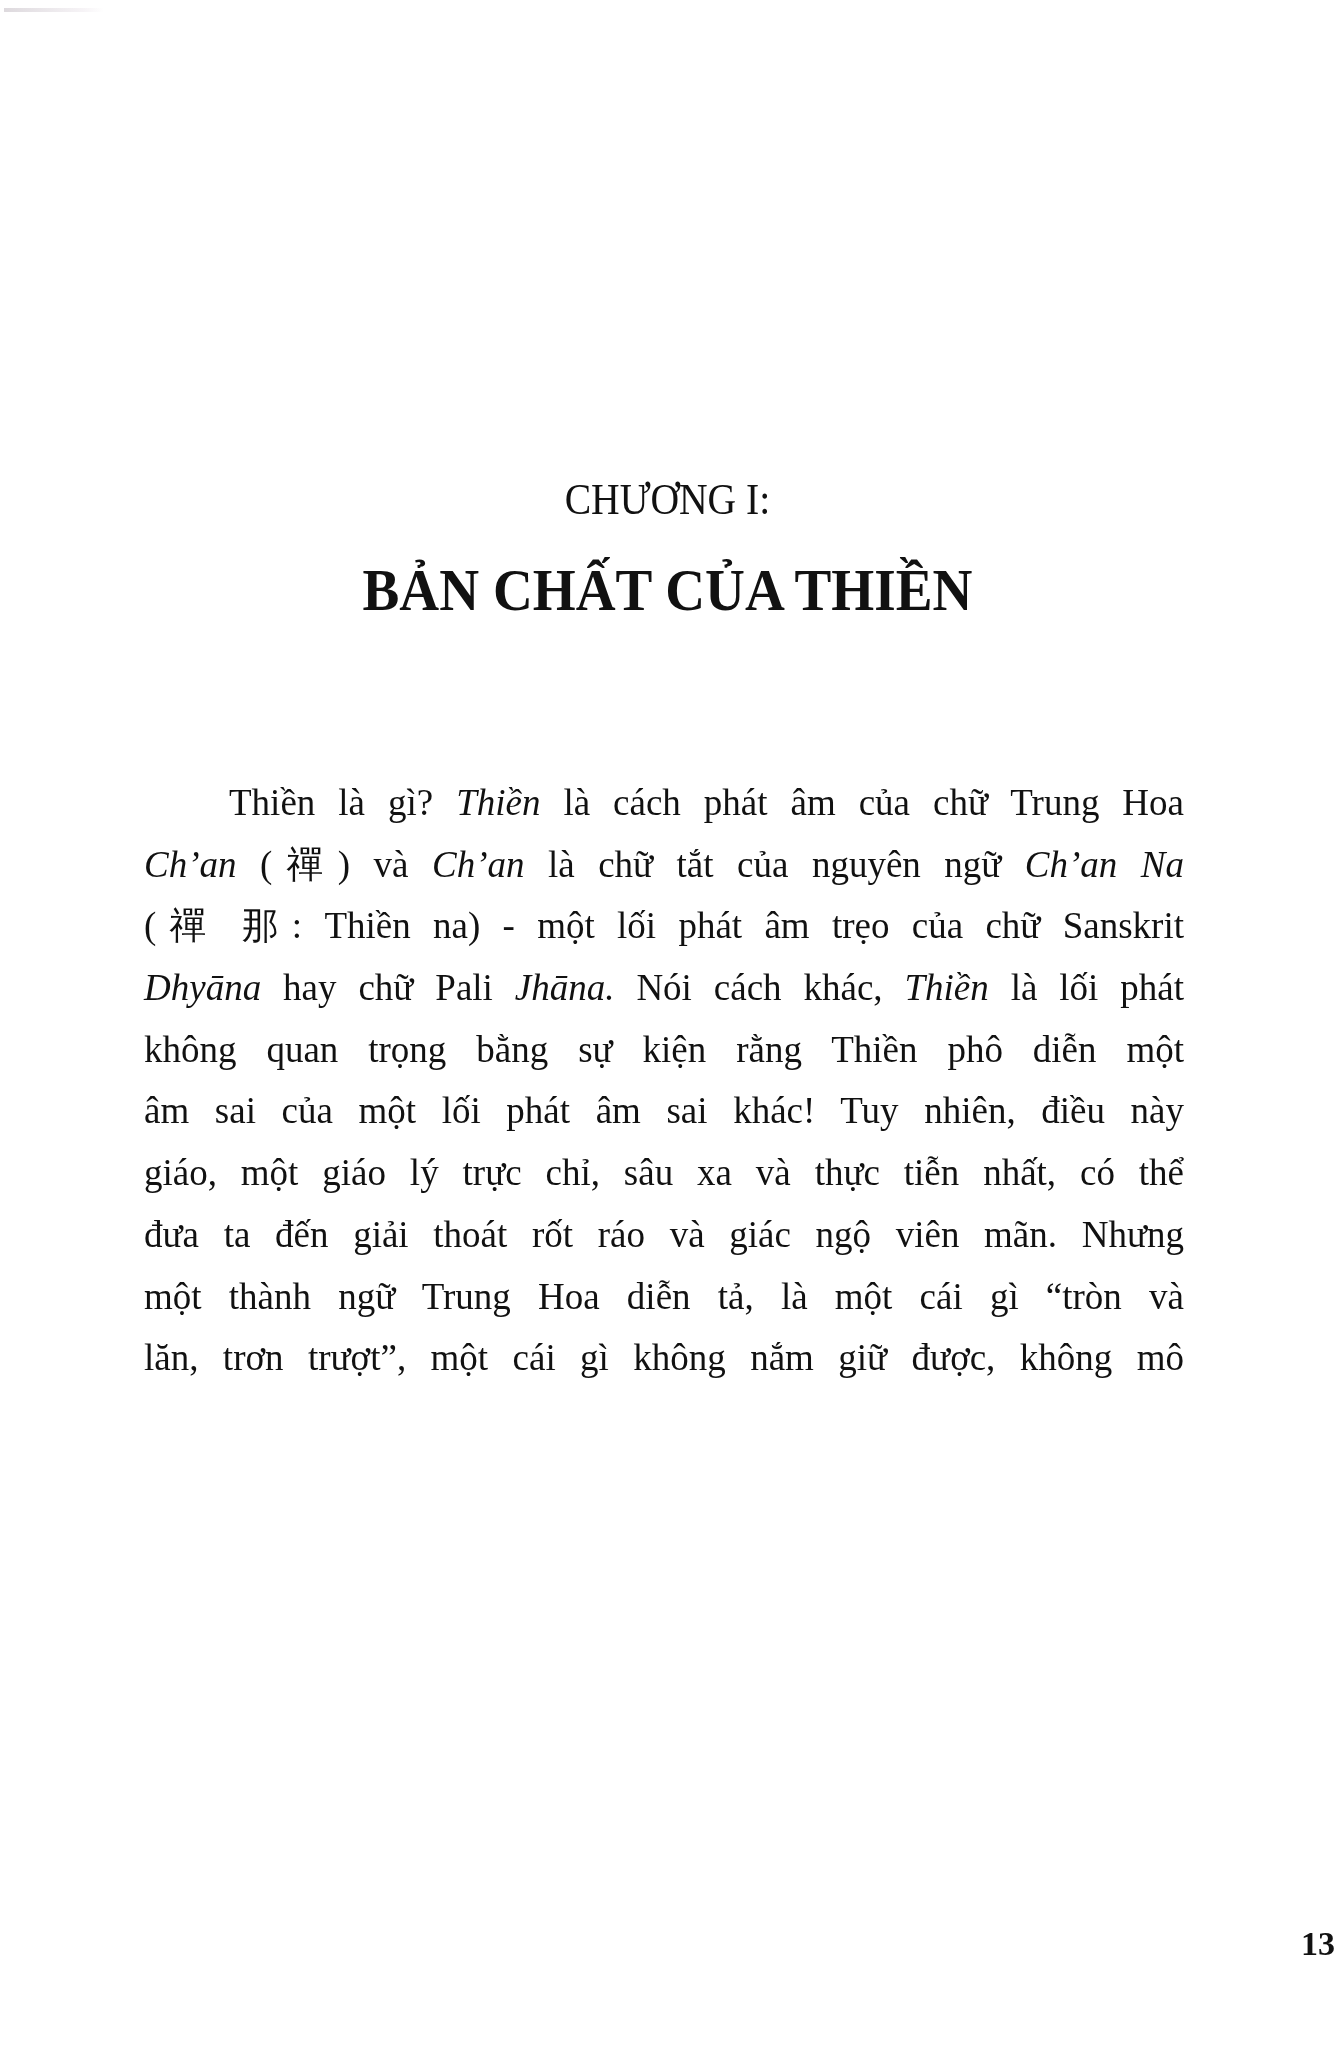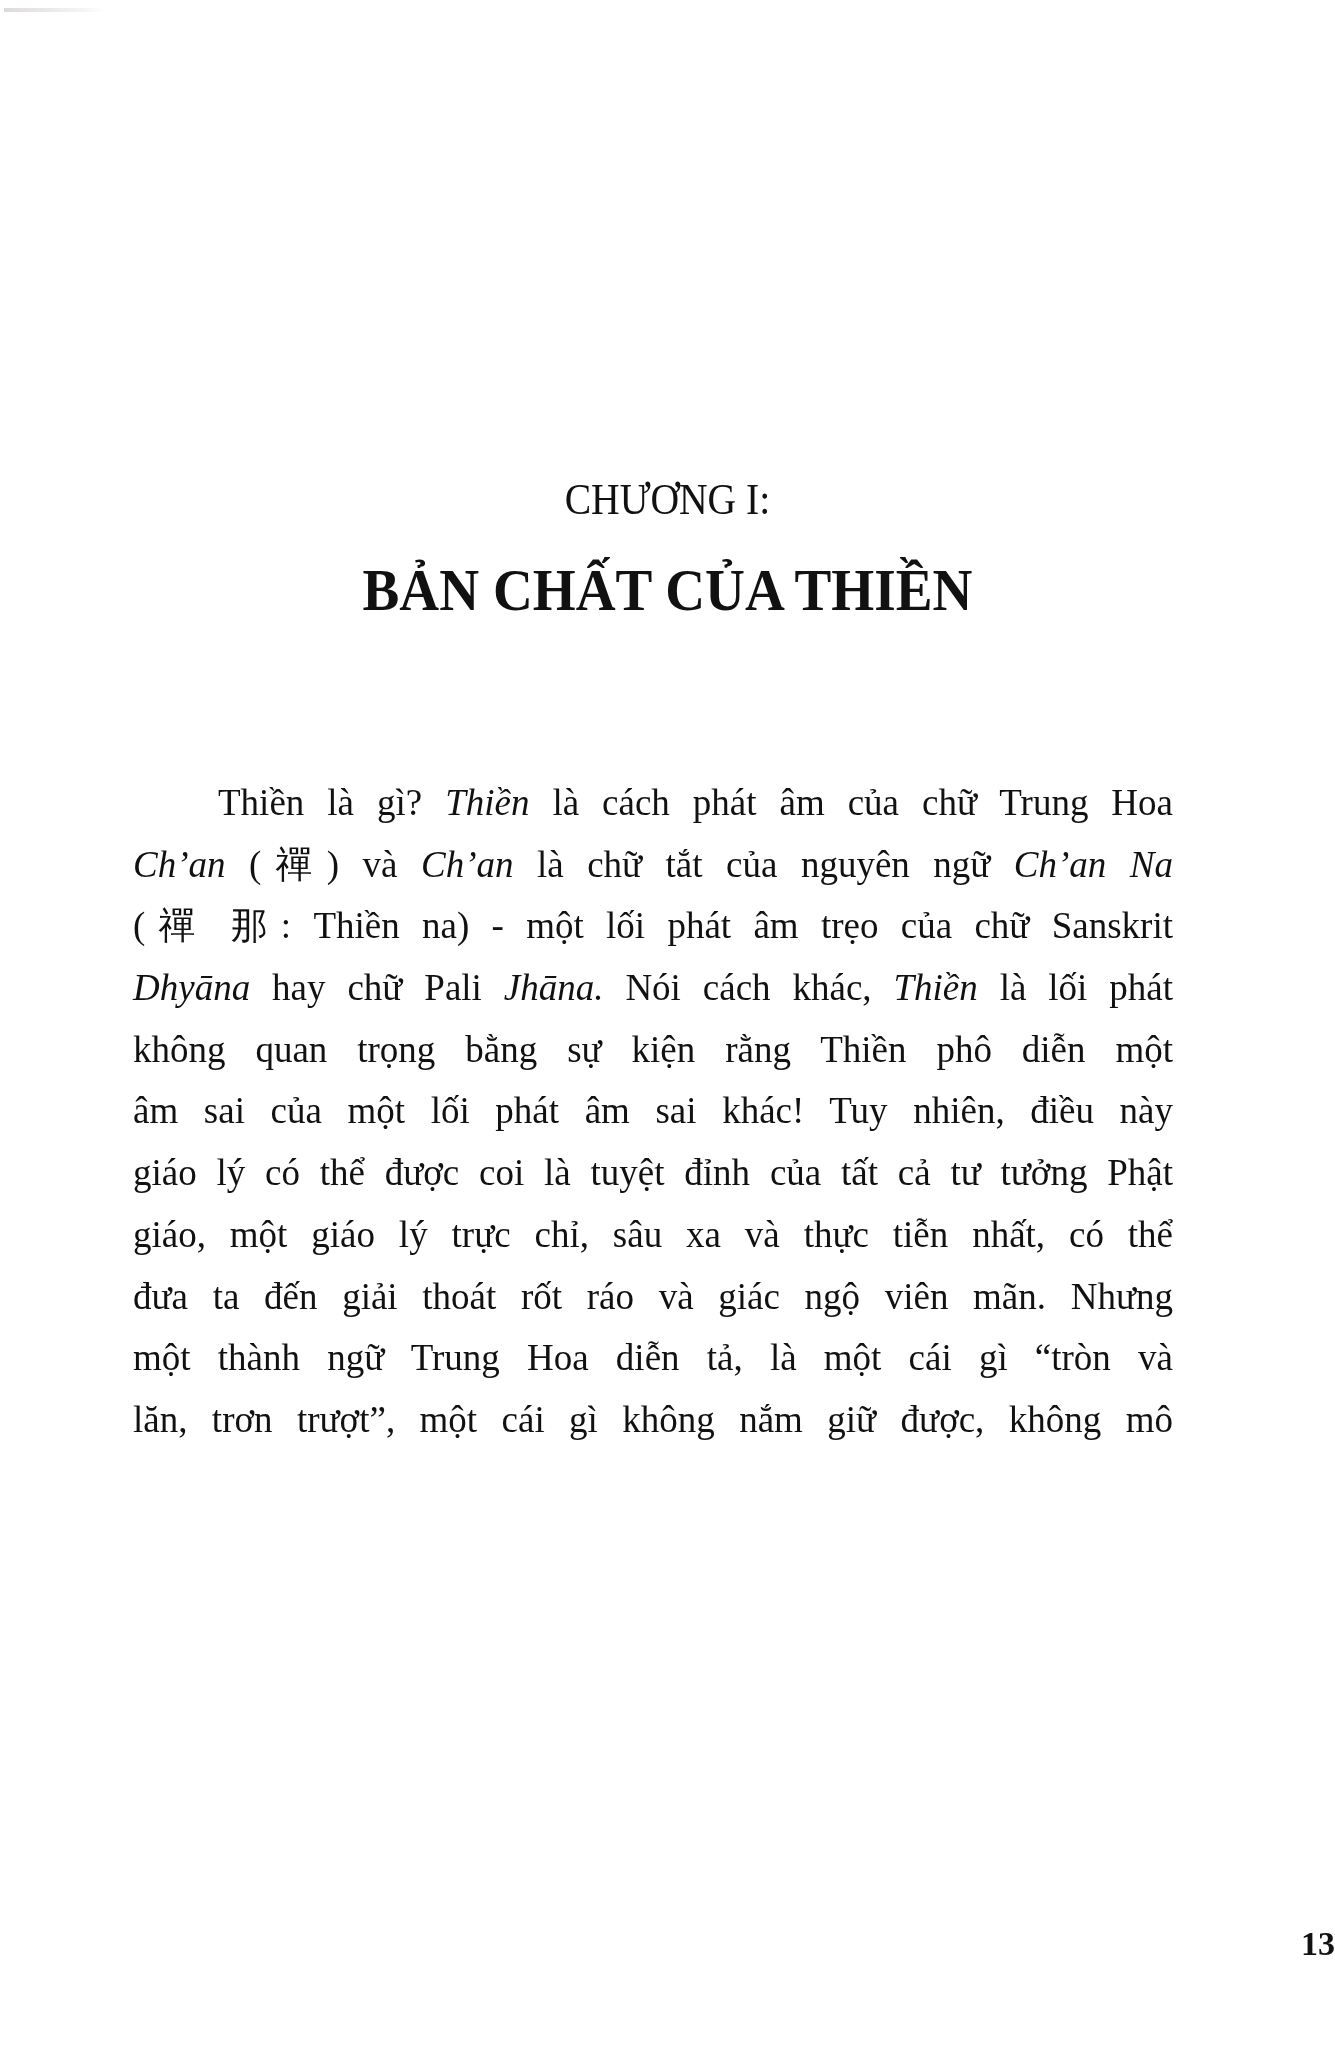--- a/index.html
+++ b/index.html
@@ -20,21 +20,21 @@
     text-align: center; font-size: 44px; letter-spacing: 0px;
     font-weight: normal; line-height: 60px;
     transform: scaleX(0.9);
   }
   .chapter-title {
     position: absolute; left: 0; width: 1335px; top: 555px;
     text-align: center; font-size: 60px; font-weight: bold; line-height: 70px;
     transform: scaleX(0.92);
   }
   .body-text {
-    position: absolute; left: 133px; top: 772px; width: 1040px;
+    position: absolute; left: 144px; top: 772px; width: 1040px;
     font-size: 37px; line-height: 61.7px;
   }
   .body-line {
     display: block; white-space: nowrap; text-align: justify;
     text-align-last: justify; height: 61.7px;
   }
   .body-line.first { padding-left: 85px; }
   .body-line.last { text-align-last: left; }
   .body-line i { font-style: italic; }
   .page-number {
@@ -51,21 +51,20 @@
   <div class="chapter-label">CHƯƠNG I:</div>
   <div class="chapter-title">BẢN CHẤT CỦA THIỀN</div>
 
   <div class="body-text" id="body-text">
       <span class="body-line first"><span>Thiền là gì? </span><i>Thiền</i><span> là cách phát âm của chữ Trung Hoa</span></span>
       <span class="body-line"><i>Ch’an</i><span> (禪) và </span><i>Ch’an</i><span> là chữ tắt của nguyên ngữ </span><i>Ch’an Na</i></span>
       <span class="body-line"><span>(禪 那: Thiền na) - một lối phát âm trẹo của chữ Sanskrit</span></span>
       <span class="body-line"><i>Dhyāna</i><span> hay chữ Pali </span><i>Jhāna.</i><span> Nói cách khác, </span><i>Thiền</i><span> là lối phát</span></span>
       <span class="body-line"><span>không quan trọng bằng sự kiện rằng Thiền phô diễn một</span></span>
       <span class="body-line"><span>âm sai của một lối phát âm sai khác! Tuy nhiên, điều này</span></span>
-      <span class="body-line"><span>giáo lý có thể được coi là tuyệt đỉnh của tất cả tư tưởng Phật</span></span>
       <span class="body-line"><span>giáo, một giáo lý trực chỉ, sâu xa và thực tiễn nhất, có thể</span></span>
       <span class="body-line"><span>đưa ta đến giải thoát rốt ráo và giác ngộ viên mãn. Nhưng</span></span>
       <span class="body-line"><span>một thành ngữ Trung Hoa diễn tả, là một cái gì “tròn và</span></span>
       <span class="body-line"><span>lăn, trơn trượt”, một cái gì không nắm giữ được, không mô</span></span>
     </div>
 
   <div class="page-number">13</div>
 </div>
 
 </body></html>

